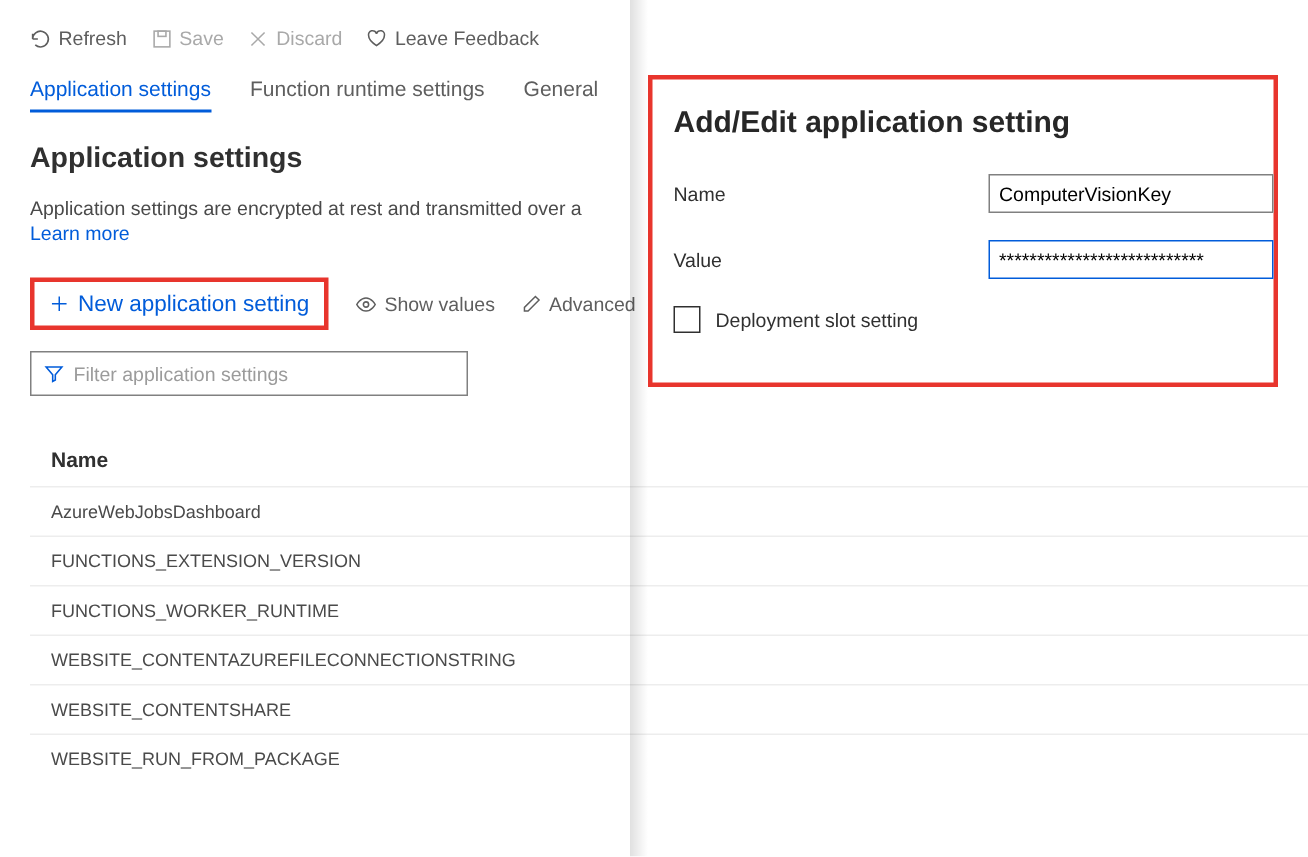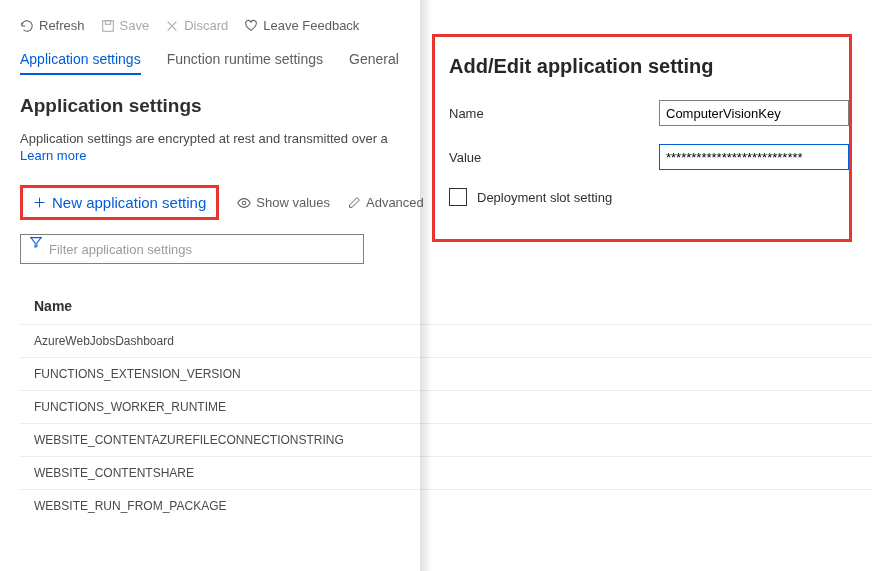--- a/index.html
+++ b/index.html
@@ -11,28 +11,28 @@
     .toolbar-item svg { width: 14px; height: 14px; }
     .tabs { display: flex; gap: 26px; margin-bottom: 20px; font-size: 14px; }
     .tab { color: #5e5e5e; padding-bottom: 6px; border-bottom: 2px solid transparent; cursor: pointer; }
     .tab.active { color: #015cda; border-bottom-color: #015cda; }
     .section-title { font-size: 19px; font-weight: 600; color: #303030; margin-bottom: 14px; }
     .section-desc { color: #4a4a4a; font-size: 13px; }
     .learn-more { color: #015cda; display: block; margin-top: 2px; margin-bottom: 22px; cursor: pointer; }
     .actions-row { display: flex; gap: 18px; align-items: center; margin-bottom: 14px; }
     .new-setting-btn { display: flex; align-items: center; gap: 6px; color: #015cda; border: 3px solid #e8352d; padding: 6px 10px; cursor: pointer; font-size: 15px; }
     .action-link { display: flex; align-items: center; gap: 5px; color: #5e5e5e; cursor: pointer; }
-    .filter-wrap { border: 1px solid #808080; width: 344px; height: 30px; display: flex; padding: 0 8px; margin-bottom: 28px; }
+    .filter-wrap { border: 1px solid #808080; width: 292px; height: 30px; display: flex; align-items: center; padding: 0 8px; margin-bottom: 28px; }
     .filter-wrap svg { width: 14px; height: 14px; color: #015cda; margin-right: 6px; flex-shrink: 0; }
     .filter-input { border: none; outline: none; font-size: 13px; width: 100%; color: #666; }
     .filter-input::placeholder { color: #9b9b9b; }
     .table-header { font-weight: 600; font-size: 14px; color: #303030; padding: 6px 0 10px 14px; }
     .table-row { color: #4a4a4a; font-size: 12px; padding: 9px 0 9px 14px; border-top: 1px solid #ededed; }
     
-    .panel { position: absolute; top: 34px; left: 432px; width: 420px; height: 208px; border: 3px solid #e8352d; background: #fff; padding: 18px 0 18px 14px; }
+    .panel { position: absolute; top: 50px; left: 432px; width: 420px; height: 208px; border: 3px solid #e8352d; background: #fff; padding: 18px 0 18px 14px; }
     .panel-shadow { position: absolute; top: 0; left: 420px; width: 12px; height: 571px; background: linear-gradient(to right, rgba(0,0,0,0.12), rgba(0,0,0,0)); pointer-events: none; }
     .panel-title { font-size: 20px; font-weight: 600; color: #272727; margin-bottom: 22px; }
     .form-row { display: flex; align-items: center; margin-bottom: 18px; }
     .form-label { width: 224px; color: #303030; font-size: 13px; }
     .form-input { flex: 1; height: 26px; border: 1px solid #808080; padding: 0 6px; font-size: 13px; font-family: inherit; outline: none; }
     .form-input.focused { border: 1px solid #015cda; }
     .checkbox-row { display: flex; align-items: center; gap: 10px; }
     .checkbox { width: 18px; height: 18px; border: 1px solid #303030; }
   </style>
 </head>

